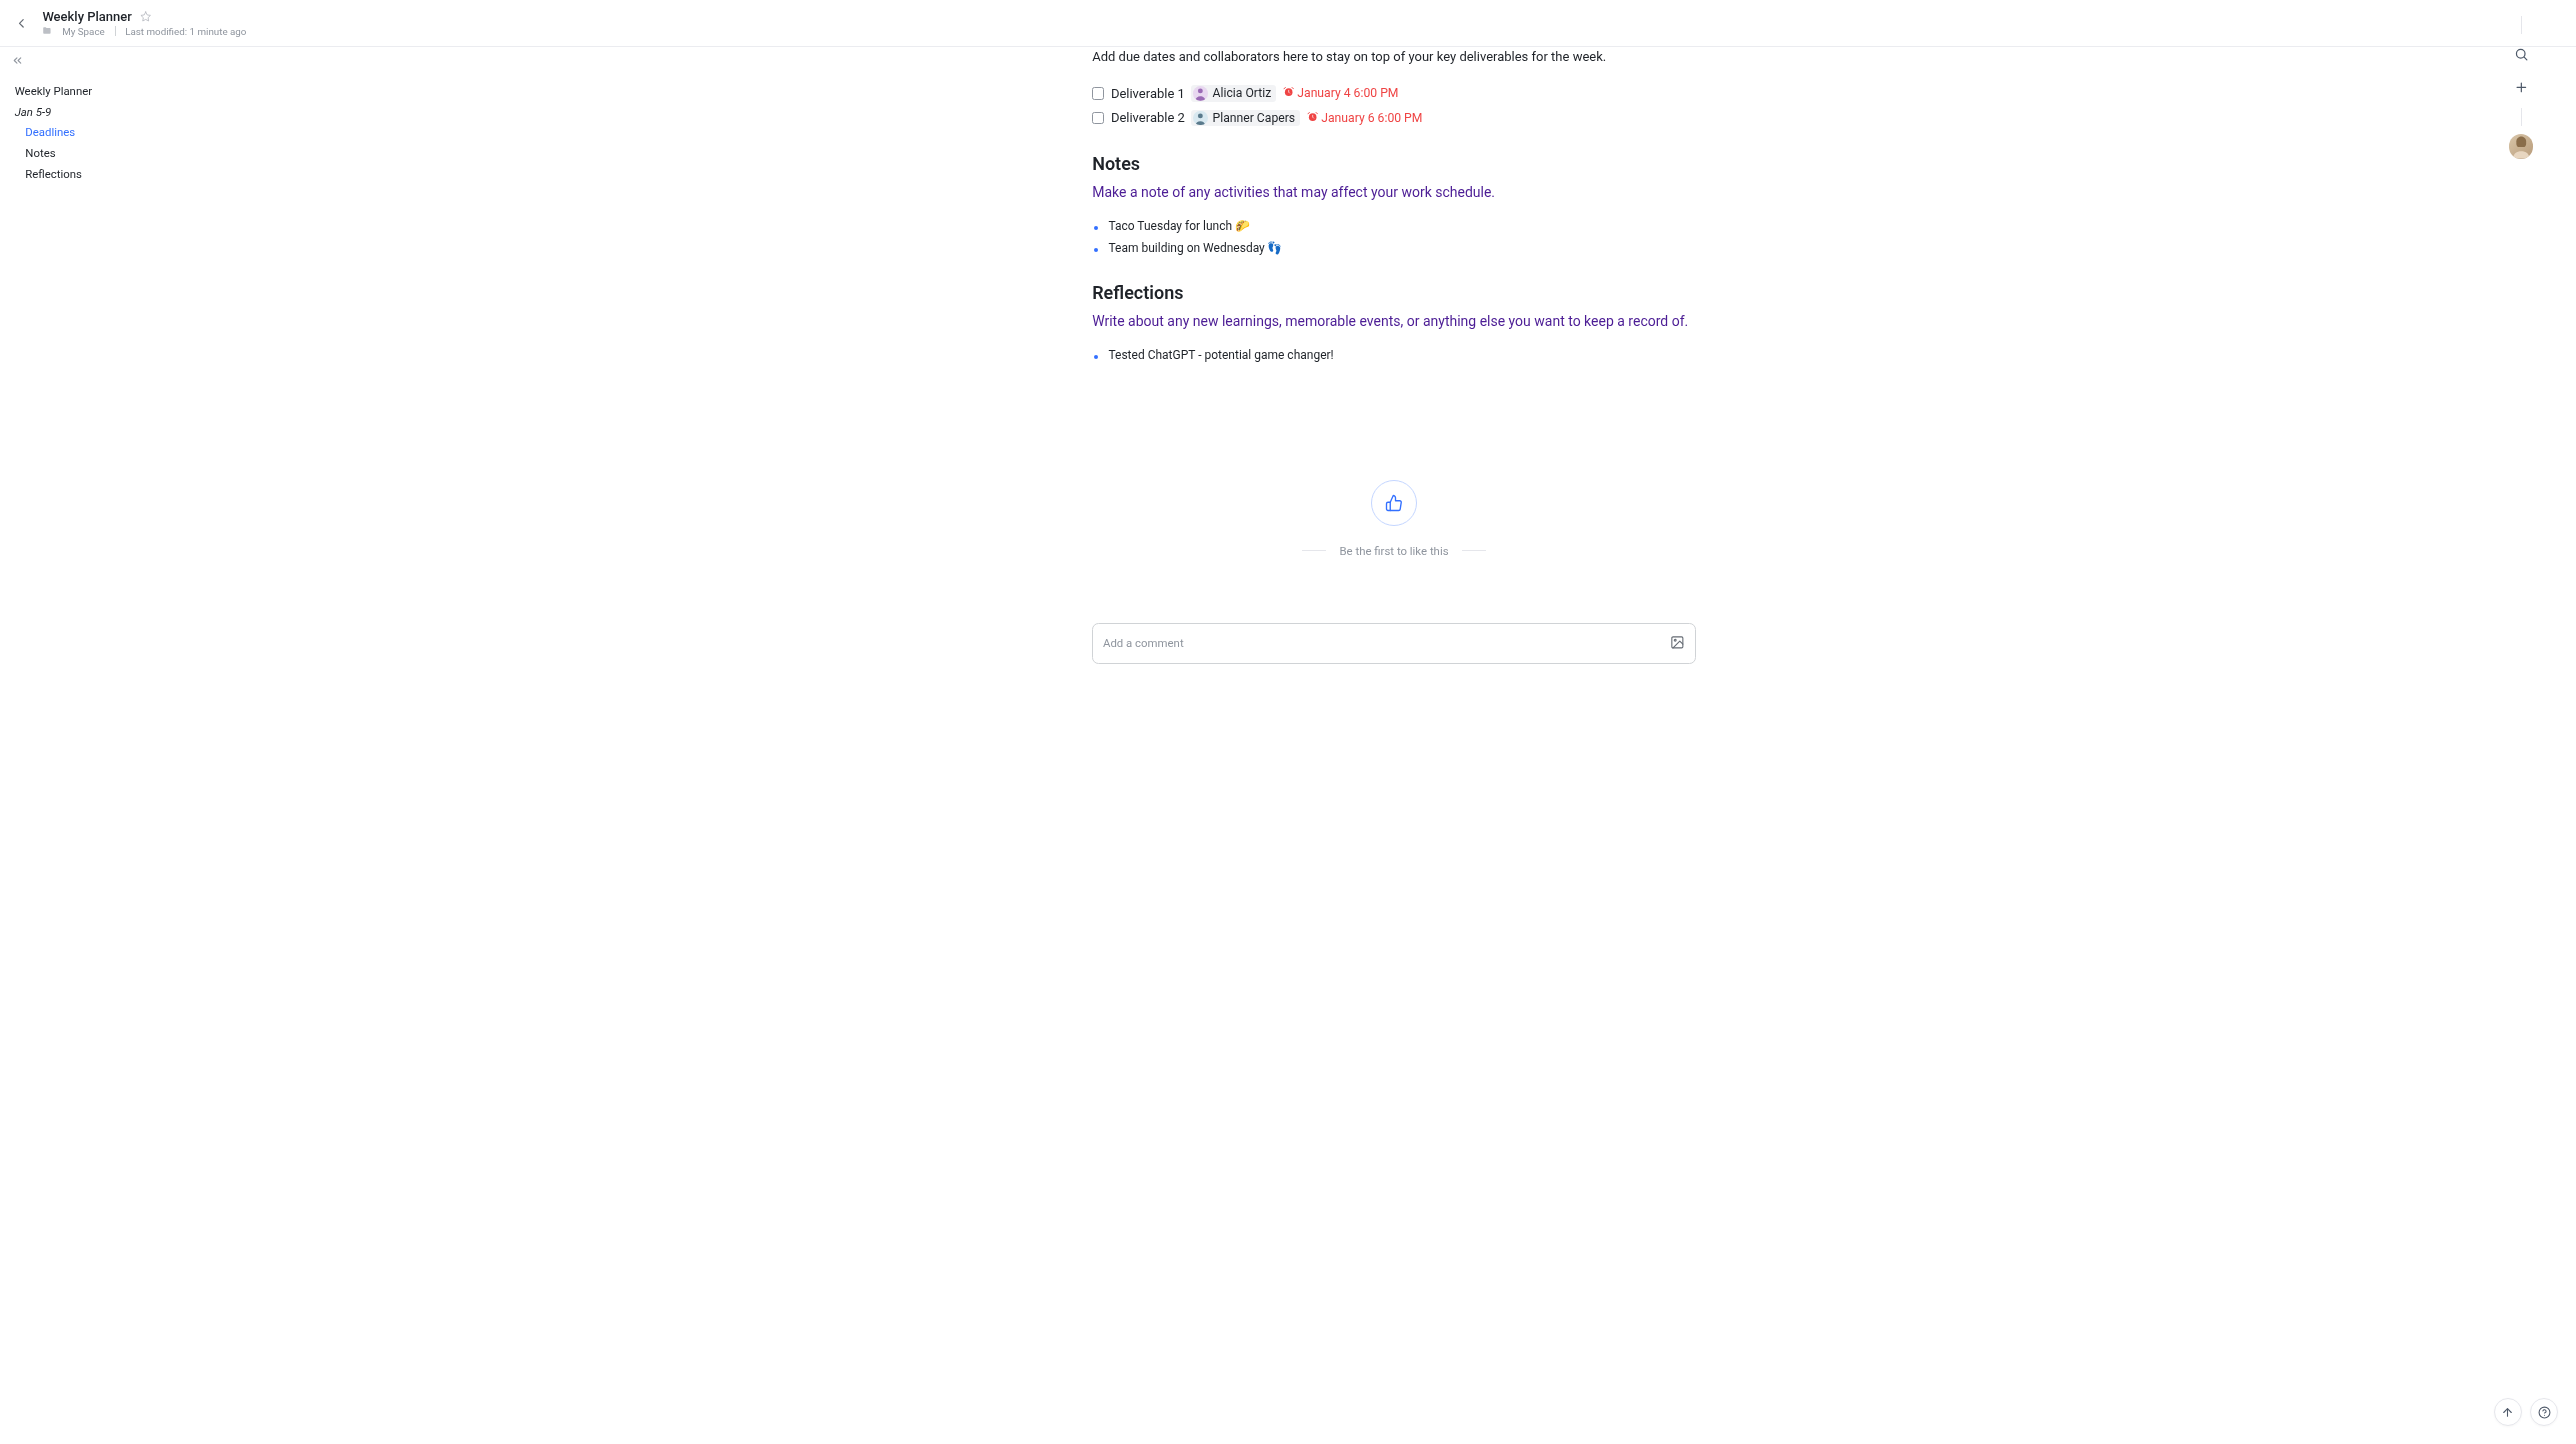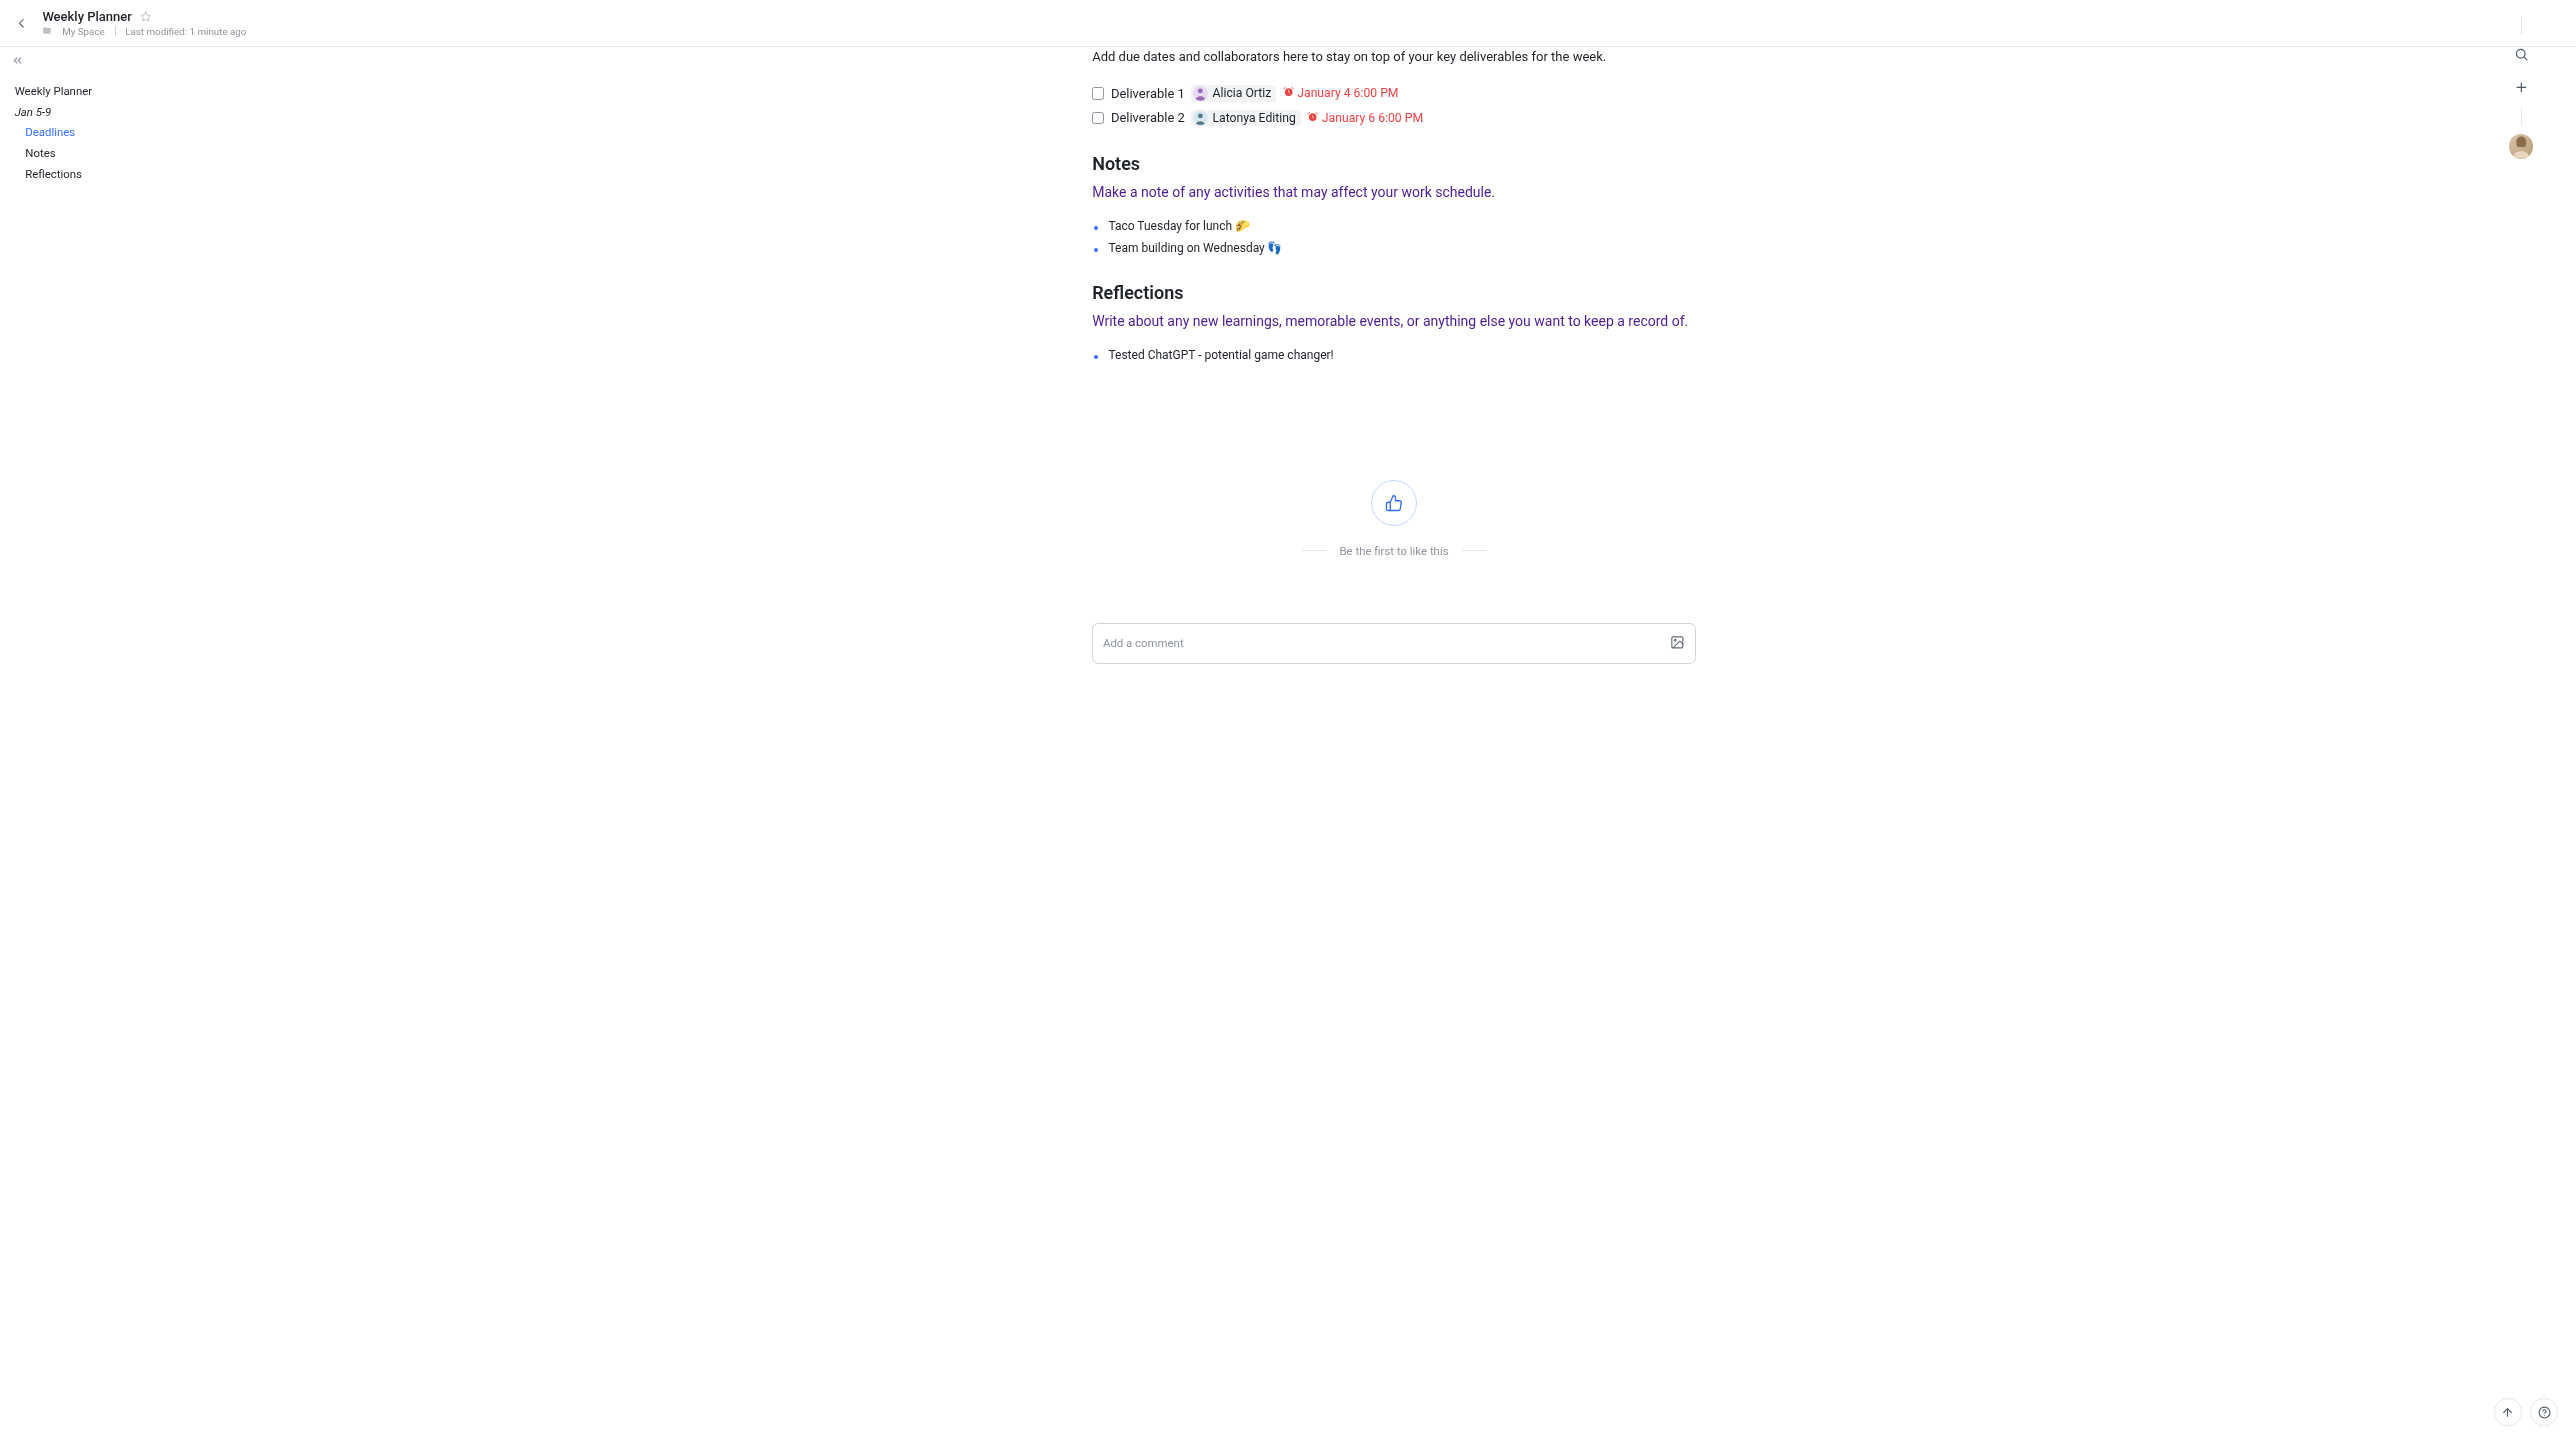--- a/index.html
+++ b/index.html
@@ -213,21 +213,21 @@
       <div class="task-row">
         <div class="task-checkbox"></div>
         <span>Deliverable 2</span>
         <span class="mention-chip">
           <span class="mention-avatar a2">
             <svg viewBox="0 0 18 18">
                 <circle cx="9" cy="6" r="3" fill="#5a7a8c"></circle>
                 <path d="M3 18c0-3.5 2.7-5.5 6-5.5s6 2 6 5.5" fill="#5a7a8c"></path>
               </svg>
           </span>
-          <span class="mention-name">Latonya Editing</span>
+          <span class="mention-name">Planner Capers</span>
         </span>
         <span class="due">
           <svg width="11.4" height="11.4" viewBox="0 0 24 24" fill="currentColor">
               <circle cx="12" cy="13" r="8"></circle>
               <path d="M12 9v4l2 2" stroke="#fff" stroke-width="1.5" fill="none" stroke-linecap="round"></path>
               <path d="M5 3L2 6M19 3l3 3" stroke="currentColor" stroke-width="2" fill="none" stroke-linecap="round"></path>
             </svg>
           <span>January 6 6:00 PM</span>
         </span>
       </div>

